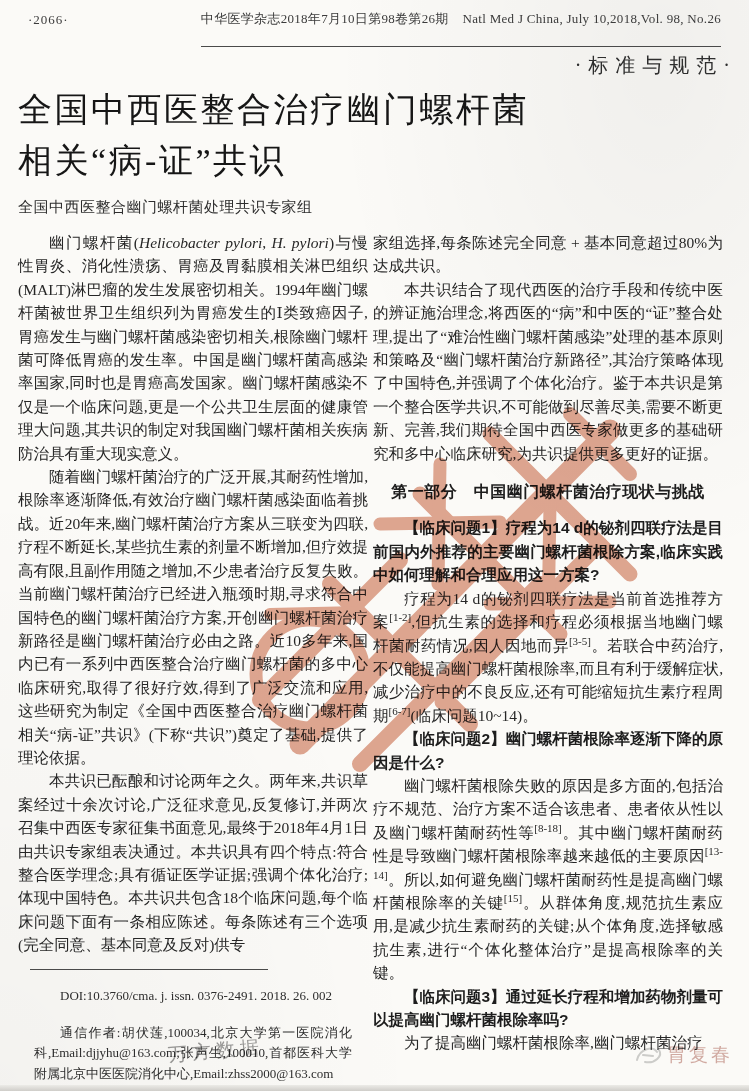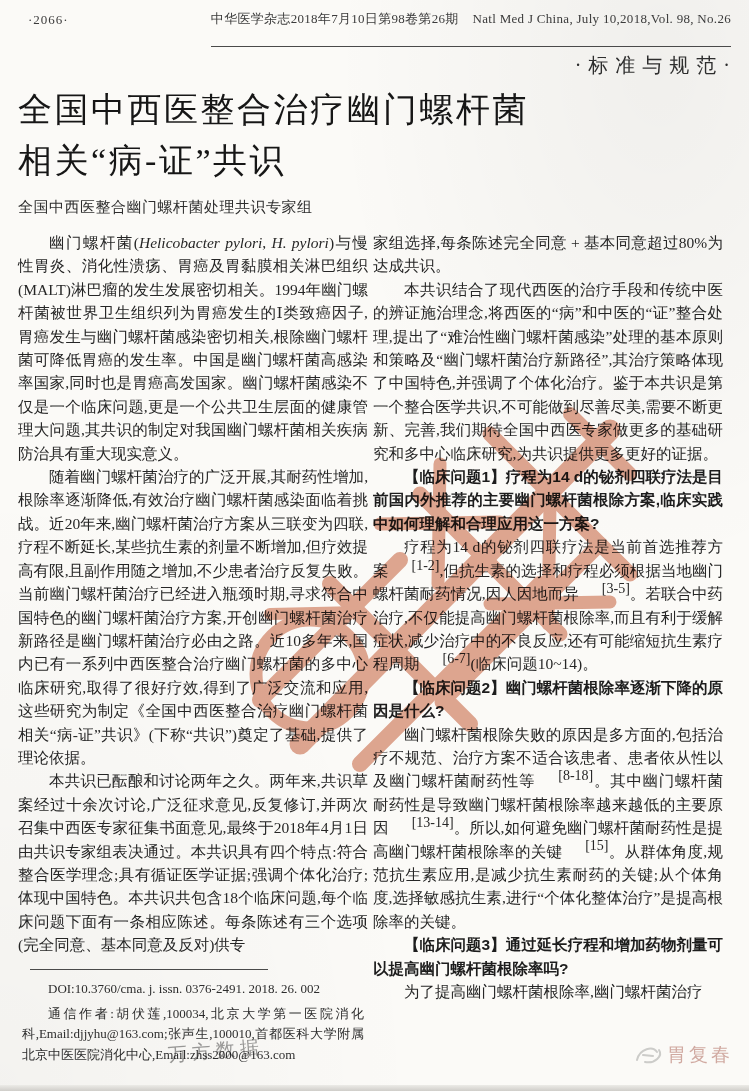--- a/index.html
+++ b/index.html
@@ -8,40 +8,40 @@
     background:
       radial-gradient(ellipse at 88% 6%, rgba(0,0,0,0.045), transparent 35%),
       radial-gradient(ellipse at 0% 100%, rgba(0,0,0,0.03), transparent 40%),
       #fbfaf7;
     font-family:"Liberation Serif","DejaVu Serif",serif;
     color:#262626;
   }
   .scan-edge{position:absolute;left:0;right:0;bottom:0;height:6px;
     background:linear-gradient(to bottom,#ecebe7,#cfcdc9);}
   
-  .header{position:absolute;top:10px;left:28px;right:18px;display:flex;align-items:flex-start;font-size:13px;color:#3b3b3b;}
+  .header{position:absolute;top:10px;left:28px;right:28px;display:flex;align-items:flex-start;font-size:13px;color:#3b3b3b;}
   .page-num{flex:0 0 80px;letter-spacing:1px;padding-top:2px;}
   .citation-wrap{flex:1;text-align:right;}
   .citation{display:inline-block;border-bottom:1.5px solid #4a4a4a;padding-bottom:18px;letter-spacing:0.3px;white-space:nowrap;}
   .citation .en{margin-left:14px;}
   .section-label{position:absolute;top:52px;right:12px;font-size:20px;letter-spacing:7px;color:#2e2e2e;}
   
   .title{position:absolute;top:84px;left:18px;font-size:34px;line-height:51px;letter-spacing:2.5px;font-weight:500;color:#161616;}
   .author{position:absolute;top:198px;left:18px;font-size:15px;letter-spacing:0.5px;color:#2e2e2e;}
   
   .columns{position:absolute;top:231px;left:18px;width:714px;display:flex;gap:5px;}
   .col{width:350px;font-size:15.5px;line-height:23.4px;text-align:justify;}
   .col p{margin:0;text-indent:2em;}
   .col p.noindent{text-indent:0;}
-  sup{font-size:14px;line-height:0;vertical-align:super;margin-left:23px;}
+  sup{font-size:11px;line-height:0;vertical-align:super;}
   i{font-style:italic;}
   
   .footnote{margin-top:12px;font-size:13px;line-height:20.5px;color:#2c2c2c;}
   .fn-rule{width:238px;height:1.5px;background:#4a4a4a;margin:0 0 9px 12px;}
-  .footnote p{margin:4px;text-indent:2em;text-align:justify;}
+  .footnote p{margin:16px;text-indent:2em;text-align:justify;}
   
   .part-heading{font-family:"Liberation Sans","DejaVu Sans",sans-serif;font-weight:700;
     font-size:16px;text-align:center;text-indent:0 !important;margin:15px 0 13px !important;letter-spacing:0.5px;color:#1d1d1d;}
   .question{font-family:"Liberation Sans","DejaVu Sans",sans-serif;font-weight:700;color:#1d1d1d;}
   
   .seal{position:absolute;left:238px;top:372px;width:414px;height:408px;pointer-events:none;
     mix-blend-mode:multiply;opacity:0.55;}
   .wanfang{position:absolute;left:168px;top:1038px;font-family:"Liberation Sans","DejaVu Sans",sans-serif;
     font-size:19px;letter-spacing:5px;color:rgba(95,95,95,0.62);transform:rotate(-5deg);mix-blend-mode:multiply;}
   .brand{position:absolute;right:16px;top:1042px;display:flex;gap:2px;
@@ -77,20 +77,21 @@
       <div class="footnote">
         <div class="fn-rule"></div>
         <p>DOI:10.3760/cma. j. issn. 0376-2491. 2018. 26. 002</p>
         <p>通信作者:胡伏莲,100034,北京大学第一医院消化科,Email:djjyhu@163.com;张声生,100010,首都医科大学附属北京中医医院消化中心,Email:zhss2000@163.com</p>
       </div>
     </div>
 
     <div class="col">
       <p class="noindent">家组选择,每条陈述完全同意 + 基本同意超过80%为达成共识。</p>
       <p>本共识结合了现代西医的治疗手段和传统中医的辨证施治理念,将西医的“病”和中医的“证”整合处理,提出了“难治性幽门螺杆菌感染”处理的基本原则和策略及“幽门螺杆菌治疗新路径”,其治疗策略体现了中国特色,并强调了个体化治疗。鉴于本共识是第一个整合医学共识,不可能做到尽善尽美,需要不断更新、完善,我们期待全国中西医专家做更多的基础研究和多中心临床研究,为共识提供更多更好的证据。</p>
+      <p class="part-heading">第一部分　中国幽门螺杆菌治疗现状与挑战</p>
       <p class="question">【临床问题1】疗程为14 d的铋剂四联疗法是目前国内外推荐的主要幽门螺杆菌根除方案,临床实践中如何理解和合理应用这一方案?</p>
       <p>疗程为14 d的铋剂四联疗法是当前首选推荐方案<sup>[1-2]</sup>,但抗生素的选择和疗程必须根据当地幽门螺杆菌耐药情况,因人因地而异<sup>[3-5]</sup>。若联合中药治疗,不仅能提高幽门螺杆菌根除率,而且有利于缓解症状,减少治疗中的不良反应,还有可能缩短抗生素疗程周期<sup>[6-7]</sup>(临床问题10~14)。</p>
       <p class="question">【临床问题2】幽门螺杆菌根除率逐渐下降的原因是什么?</p>
       <p>幽门螺杆菌根除失败的原因是多方面的,包括治疗不规范、治疗方案不适合该患者、患者依从性以及幽门螺杆菌耐药性等<sup>[8-18]</sup>。其中幽门螺杆菌耐药性是导致幽门螺杆菌根除率越来越低的主要原因<sup>[13-14]</sup>。所以,如何避免幽门螺杆菌耐药性是提高幽门螺杆菌根除率的关键<sup>[15]</sup>。从群体角度,规范抗生素应用,是减少抗生素耐药的关键;从个体角度,选择敏感抗生素,进行“个体化整体治疗”是提高根除率的关键。</p>
       <p class="question">【临床问题3】通过延长疗程和增加药物剂量可以提高幽门螺杆菌根除率吗?</p>
       <p>为了提高幽门螺杆菌根除率,幽门螺杆菌治疗</p>
     </div>
   </div>
 
   <svg class="seal" viewBox="0 0 414 408" xmlns="http://www.w3.org/2000/svg">

